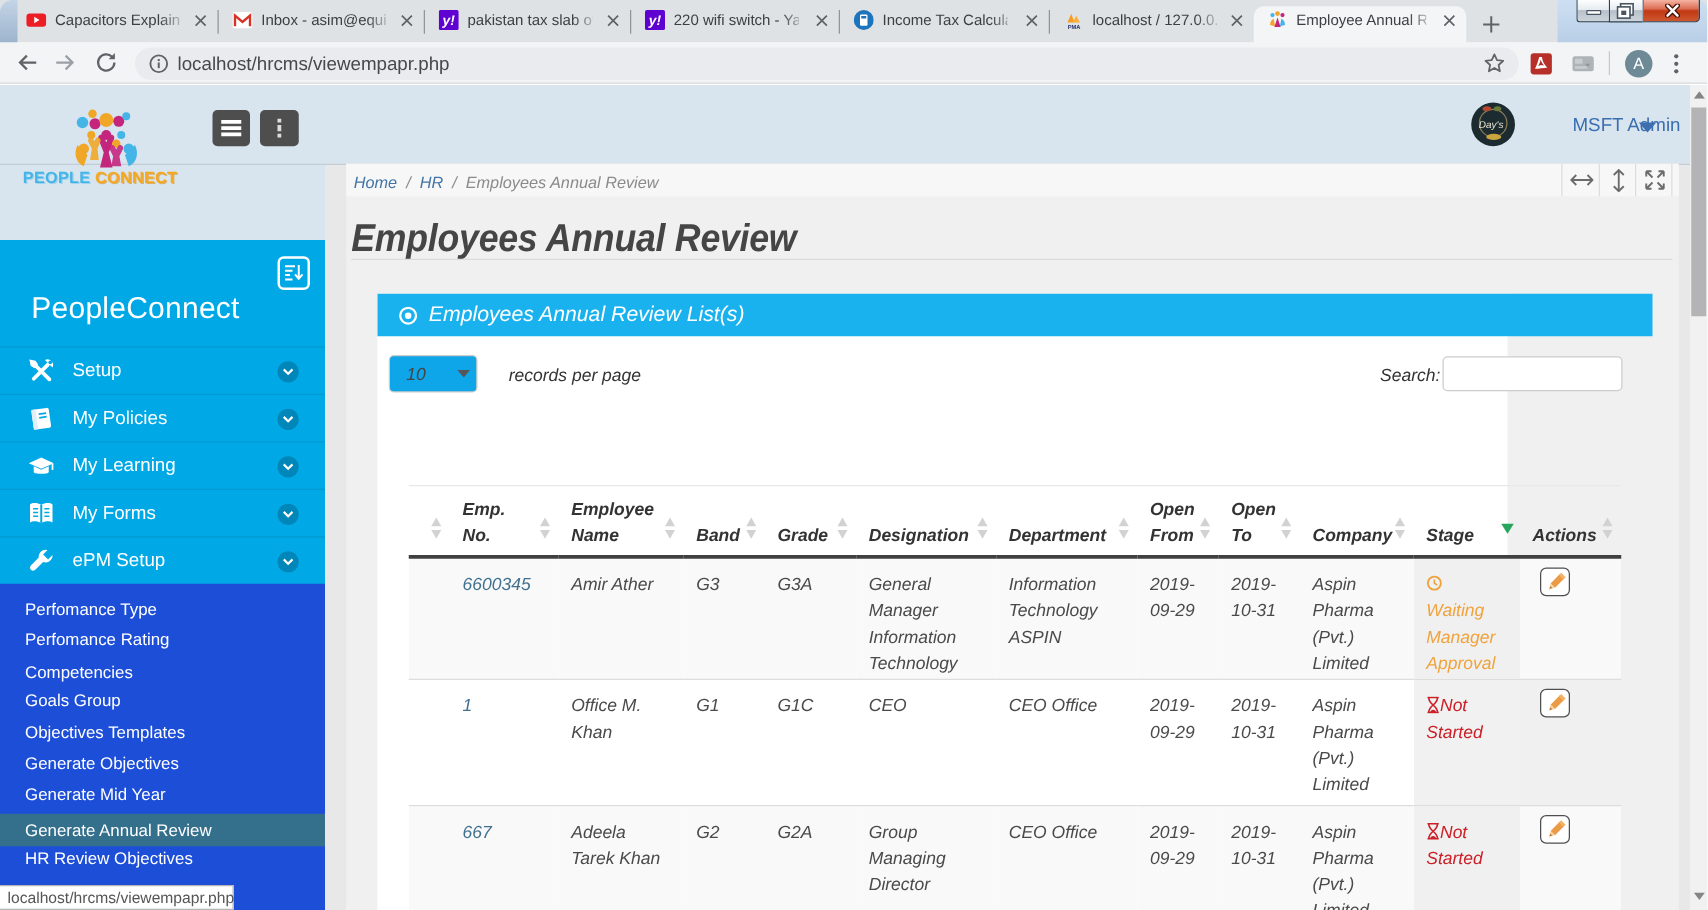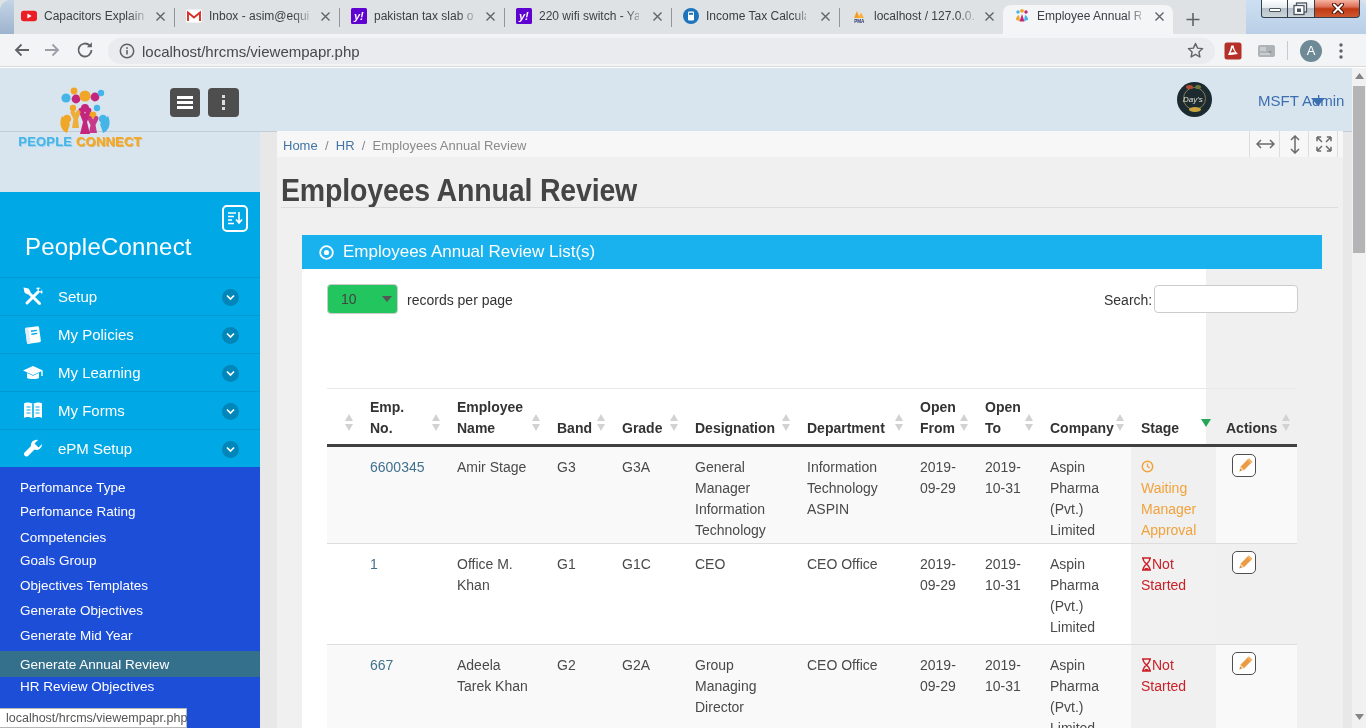--- a/index.html
+++ b/index.html
@@ -49,33 +49,33 @@
 #sortbtn { left:222px; top:13px; width:26px; height:27px; border:2px solid #fff; border-radius:5px; }
 .mitem { position:absolute; left:0; width:260px; height:38px; border-top:1px solid rgba(0,60,90,0.14); }
 .mitem .mlabel { position:absolute; left:58px; top:10px; font-size:15px; color:#fff; }
 .mitem .chev { position:absolute; left:222px; top:11px; width:17px; height:17px; border-radius:50%; background:#0086b8; }
 .micon { position:absolute; left:22px; top:8px; width:22px; height:22px; }
 #submenu { left:0; top:275px; width:260px; height:261px; background:#1d4ed8; }
 .sitem { position:absolute; left:20px; font-size:13.5px; color:#fff; }
 #subhl { left:0; top:184px; width:260px; height:26px; background:#346f8c; }
 
 
-#wrap { left:277px; top:63px; width:1066px; height:597px; background:#f0f0f0; }
+#wrap { left:277px; top:63px; width:1066px; height:597px; background:#f0f0f0;font-style:italic; }
 #crumbbar { left:0; top:0; width:1066px; height:26px; background:#f7f7f7; }
 #crumb { left:6px; top:7px; font-size:13px; color:#8a8a8a; }
 #crumb a { color:#4374a6; text-decoration:none; }
 .cic { position:absolute; top:0; width:30px; height:26px; border-left:1px solid #ddd; }
 #title { left:4px; top:43px; font-size:31px; font-weight:700; color:#454545; letter-spacing:-0.2px; line-height:34px; transform:scaleX(0.92); transform-origin:0 0; }
 #titleline { left:4px; top:76px; width:1057px; height:1px; background:#dcdcdc; }
 
 
 #panel { left:25px; top:104px; width:904px; height:493px; background:#fff; }
 #phead { left:0; top:0; width:1020px; height:34px; background:#1ab2ee; }
 #phead .pt { position:absolute; left:41px; top:7px; font-size:17px; color:#fff; }
-#lenbox { left:25px; top:49px; width:71px; height:30px; background:#22c55e; border:1px solid #ccc; border-radius:4px; }
+#lenbox { left:9px; top:49px; width:71px; height:30px; background:#0ea5e9; border:1px solid #ccc; border-radius:4px; }
 #lenlab { left:105px; top:57px; font-size:14px; color:#333; }
 #searchlab { left:802px; top:57px; font-size:14px; color:#333; }
 #searchbox { left:852px; top:50px; width:144px; height:28px; background:#fff; border:1px solid #ccc; border-radius:4px; }
 #genbtn { left:39px; top:113px; width:276px; height:33px; border:1px solid #a8a8a8; border-radius:4px; background:#fff; }
 #genbtn span { position:absolute; left:15px; top:8px; font-size:14px; color:#7a7a7a; }
 
 
 #tbl { left:25px; top:153px; width:970px; border-collapse:collapse; table-layout:fixed; font-size:14px; }
 #tbl th { vertical-align:bottom; text-align:left; font-weight:bold; color:#333; padding:8px 10px 5px 10px; line-height:21px; border-bottom:3px solid #404040; position:relative; }
 #tbl td { vertical-align:top; color:#4a4a4a; padding:10px 10px 2px 10px; line-height:21px; position:relative; }
@@ -503,21 +503,21 @@
               <th>Actions<span class="sortpair">
                     <i class="sup"></i>
                     <i class="sdn"></i>
                   </span></th>
             </tr>
           </thead>
           <tbody>
             <tr class="odd">
               <td></td>
               <td><a>6600345</a></td>
-              <td>Amir Stage</td>
+              <td>Amir Ather</td>
               <td>G3</td>
               <td>G3A</td>
               <td>General Manager Information Technology</td>
               <td>Information Technology ASPIN</td>
               <td>2019-09-29</td>
               <td>2019-10-31</td>
               <td>Aspin Pharma (Pvt.) Limited</td>
               <td class="stage1 orange"><svg width="13" height="13" viewBox="0 0 14 14" style="vertical-align:-1px">
                     <circle cx="7" cy="7" r="5.6" fill="none" stroke="#f0a33c" stroke-width="1.6"></circle>
                     <path d="M7 3.8 V7 L9.4 8.6" fill="none" stroke="#f0a33c" stroke-width="1.4"></path>

